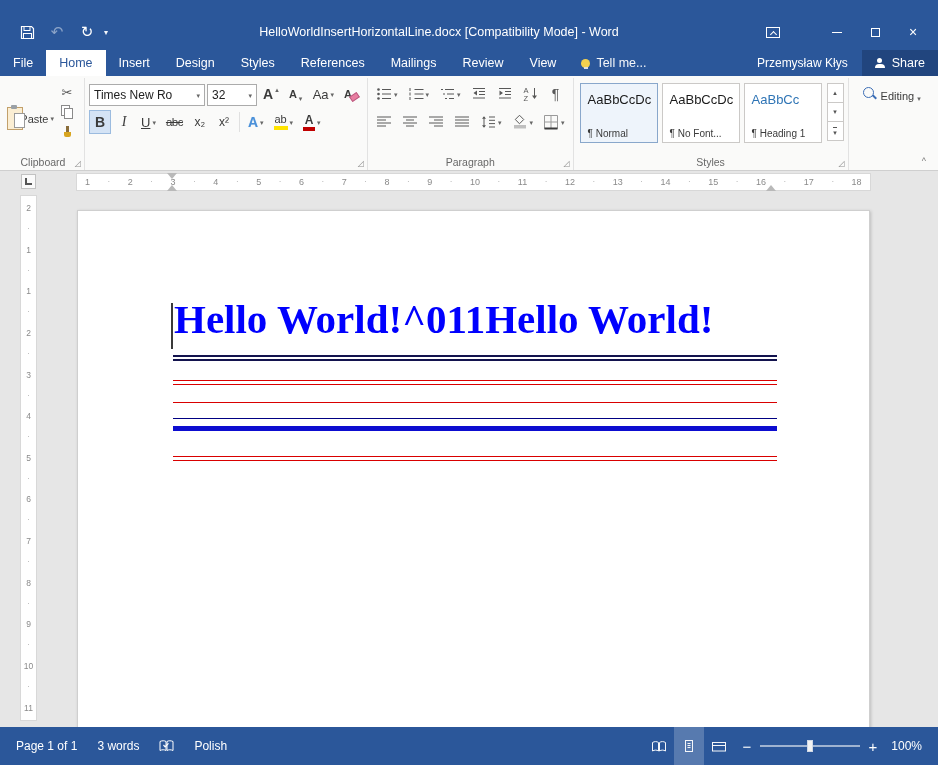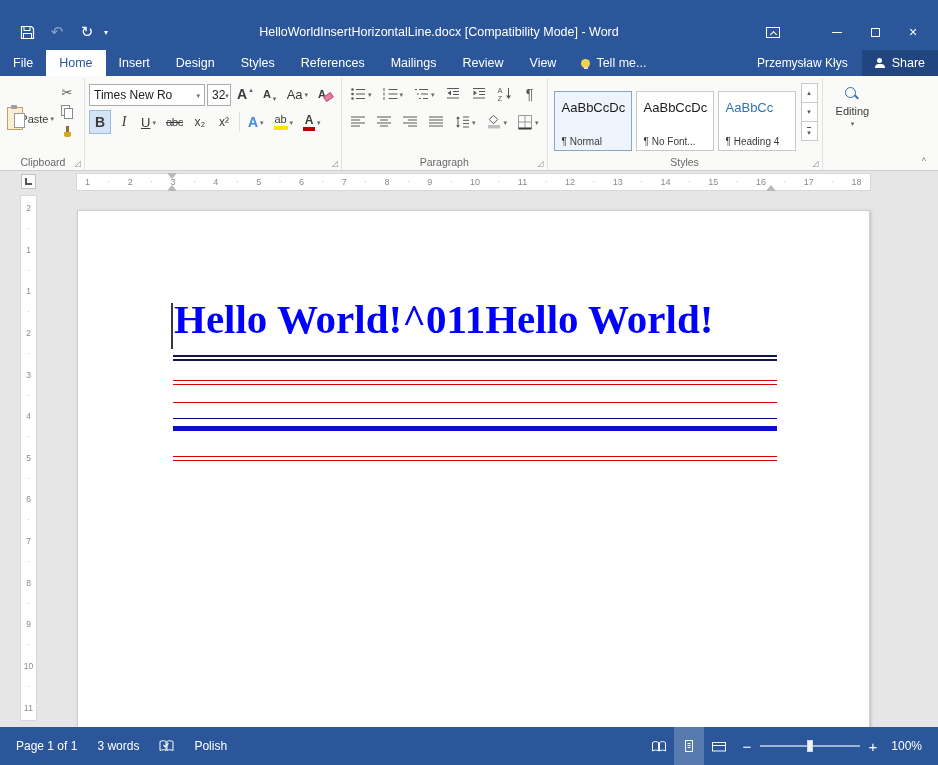--- a/index.html
+++ b/index.html
@@ -64,21 +64,21 @@
   .copy-icon i:last-child{left:3.5px;top:3px}
   .painter-icon{width:13px;height:13px;position:relative}
   .painter-icon::before{content:"";position:absolute;left:5.5px;top:0;width:2.5px;height:6px;background:#8a6d3b}
   .painter-icon::after{content:"";position:absolute;left:3px;top:6px;width:7.5px;height:5px;background:#d8a520;border-radius:0 0 2px 2px}
 
   
   .font-rows,.para-rows{display:flex;flex-direction:column;gap:4px;padding-top:2px}
   .frow{display:flex;align-items:flex-end;gap:2px}
   .combo{height:22px;background:#fff;border:1px solid #ababab;display:flex;align-items:center;justify-content:space-between;padding:0 4px;font-size:12px;color:#222}
   .name-combo{width:116px}
-  .size-combo{width:24px}
+  .size-combo{width:50px}
   .bigA{font-size:14px;font-weight:bold}
   .smallA{font-size:11px;font-weight:bold}
   .clearfmt{position:relative;display:inline-flex;align-items:center}
   .eraser{display:inline-block;width:9px;height:6px;background:#e87da0;border:1px solid #b95c80;transform:rotate(-35deg);margin-left:-2px;margin-top:6px}
   .b-letter{font-weight:bold;font-size:14px}
   .i-letter{font-style:italic;font-family:"Liberation Serif",serif;font-size:14px}
   .u-letter{text-decoration:underline;font-size:13px}
   .strike{text-decoration:line-through;font-size:11.5px;letter-spacing:-.5px}
   .subsup{font-size:12px}
   .fx-letter{color:#4a90d9;font-weight:bold;font-size:14px;text-shadow:0 0 1px #bcd6f0}
@@ -88,31 +88,31 @@
   .bar-y{width:14px;height:4px;background:#ffe400;display:block}
   .bar-r{width:12px;height:4px;background:#c00000;display:block}
 
   
   .picon{display:block}
   .picon path,.picon rect{vector-effect:non-scaling-stroke}
   .pilcrow{font-size:14px;color:#585858}
 
   
   .styles-body{display:flex;align-items:flex-start;padding-top:3px}
-  .style-card{width:78px;height:60px;margin:8px 2px;background:#fff;border:1px solid #cbc9c7;padding:8px 2px 3px 7px;overflow:hidden;display:flex;flex-direction:column;justify-content:space-between}
+  .style-card{width:78px;height:60px;margin:0 2px;background:#fff;border:1px solid #cbc9c7;padding:8px 2px 3px 7px;overflow:hidden;display:flex;flex-direction:column;justify-content:space-between}
   .style-card.selected{border-color:#89a7cb;background:#eef4fb}
   .sc-preview{font-size:13px;color:#1a1a1a;white-space:nowrap}
   .sc-preview.h1{color:#2e74b5;font-size:13px}
   .sc-name{font-size:10px;color:#3b3b3b;white-space:nowrap}
   .style-arrows{display:flex;flex-direction:column;margin-left:3px}
   .sa-btn{width:17px;height:20px;border:1px solid #cbc9c7;background:#fff;display:flex;align-items:center;justify-content:center;font-size:7px;color:#555;margin-bottom:-1px}
   .sa-btn .morebar{border-top:1px solid #555;padding-top:1px;font-size:7px;line-height:1}
 
   
-  .editing-body{display:flex;flex-direction:column;align-items:center;justify-content:flex-start;gap:3px;padding:6px 9px 0 9px}
+  .editing-body{display:flex;flex-direction:row;align-items:flex-end;justify-content:flex-start;gap:3px;padding:6px 9px 0 9px}
   .mag{width:16px;height:16px;position:relative}
   .mag::before{content:"";position:absolute;left:1px;top:1px;width:9px;height:9px;border:1.6px solid #3b6db5;border-radius:50%}
   .mag::after{content:"";position:absolute;left:10px;top:10px;width:5px;height:2px;background:#3b6db5;transform:rotate(45deg)}
   .editing-label{font-size:11px;color:#3b3b3b}
   .ribbon-collapse{position:absolute;right:12px;bottom:4px;font-size:9px;color:#777}
 
   
   .ruler-strip{height:22px;background:#e6e6e6;position:relative}
   .tab-selector{position:absolute;left:21px;top:3px;width:15px;height:15px;background:#fafafa;border:1px solid #c2c2c2;display:flex;align-items:center;justify-content:center}
   .tab-sel-glyph{width:7px;height:7px;border-left:2px solid #555;border-bottom:2px solid #555}
@@ -423,21 +423,21 @@
         <div class="style-card selected">
           <div class="sc-preview">AaBbCcDc</div>
           <div class="sc-name">¶ Normal</div>
         </div>
         <div class="style-card">
           <div class="sc-preview">AaBbCcDc</div>
           <div class="sc-name">¶ No Font...</div>
         </div>
         <div class="style-card">
           <div class="sc-preview h1">AaBbCc</div>
-          <div class="sc-name">¶ Heading 4</div>
+          <div class="sc-name">¶ Heading 1</div>
         </div>
         <div class="style-arrows">
           <span class="sa-btn">▴</span>
           <span class="sa-btn">▾</span>
           <span class="sa-btn">
               <span class="morebar">▾</span>
             </span>
         </div>
       </div>
       <div class="g-label">Styles</div>

